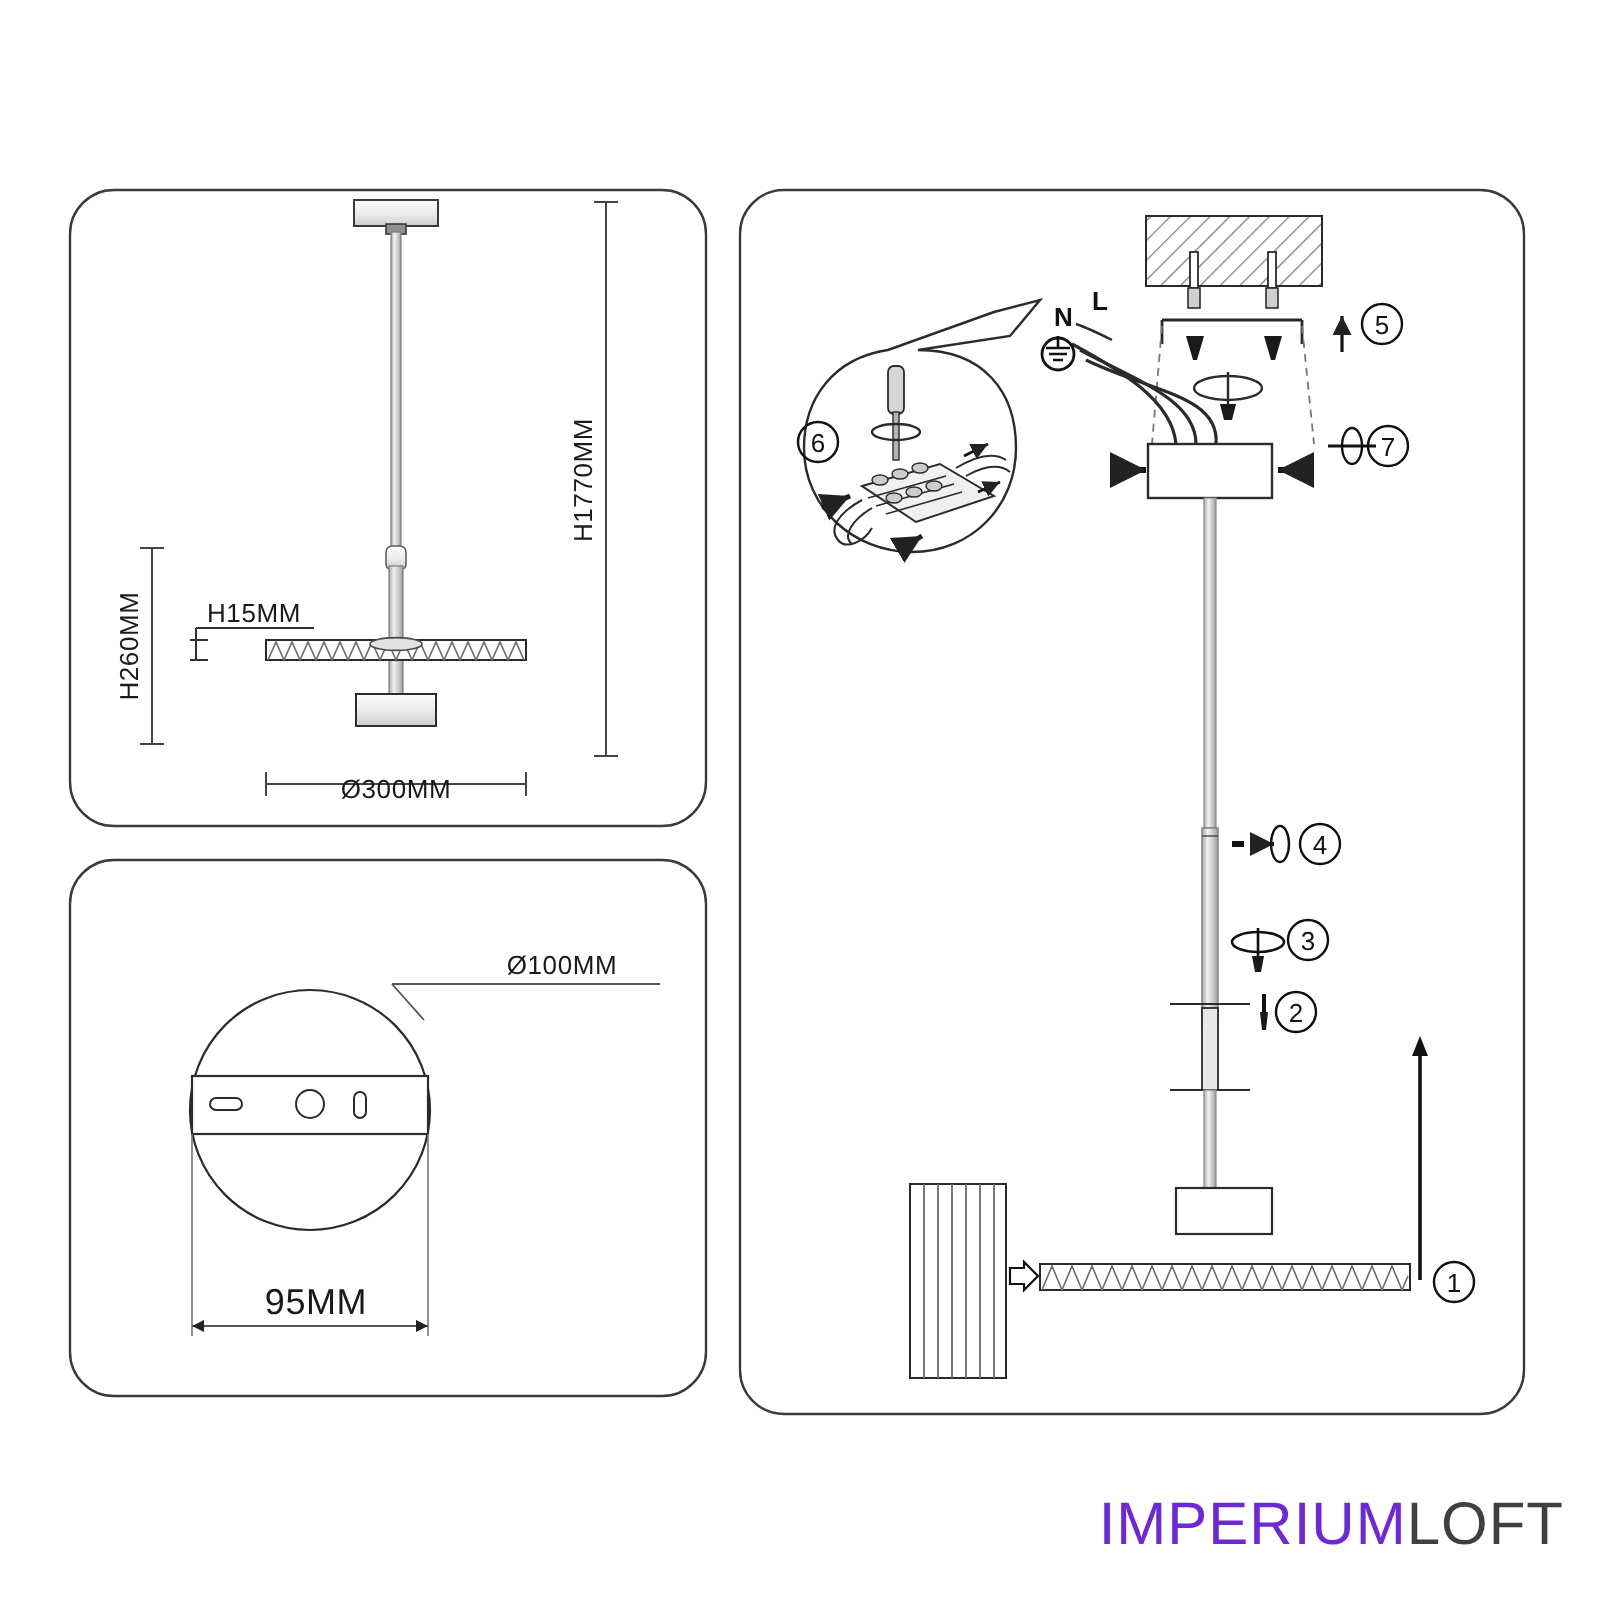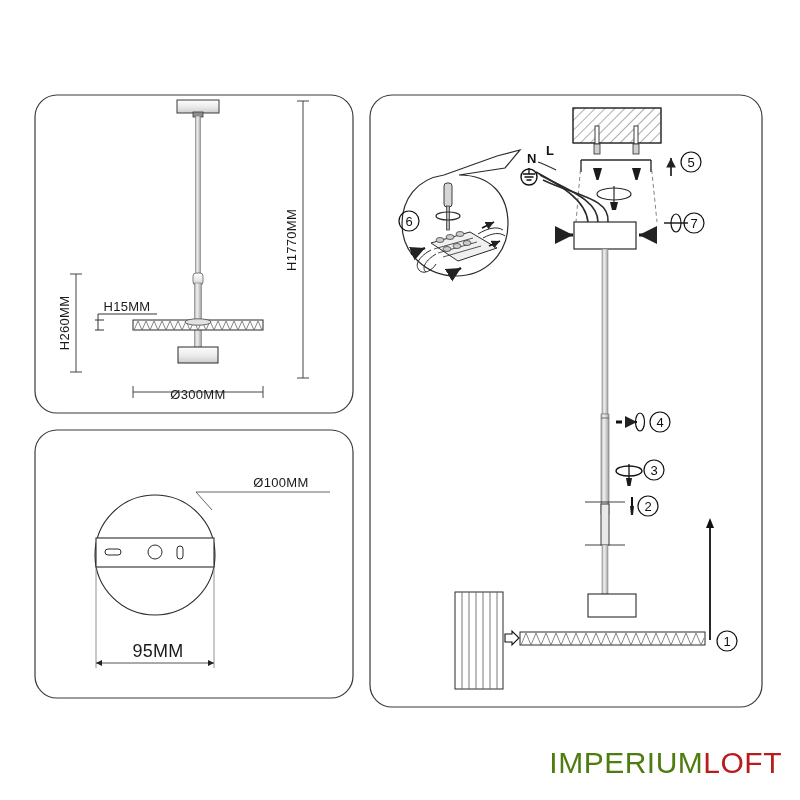--- a/index.html
+++ b/index.html
@@ -40,22 +40,22 @@
   }
   .logo {
     position: absolute;
     right: 18px;
     bottom: 20px;
     font-family: "Liberation Sans", sans-serif;
     font-size: 30px;
     letter-spacing: 0.5px;
     white-space: nowrap;
   }
-  .logo-a { color: #4d7c0f; }
-  .logo-b { color: #b91c1c; }
+  .logo-a { color: #6d28d9; }
+  .logo-b { color: #404040; }
 </style>
 </head>
 <body>
 
 <div id="sheet">
 <svg width="800" height="800" viewBox="0 0 800 800" xmlns="http://www.w3.org/2000/svg">
   <defs>
     <pattern id="ceilingHatch" width="7" height="7" patternUnits="userSpaceOnUse" patternTransform="rotate(45)">
       <line x1="0" y1="0" x2="0" y2="7" stroke="#808080" stroke-width="1.3"></line>
     </pattern>

